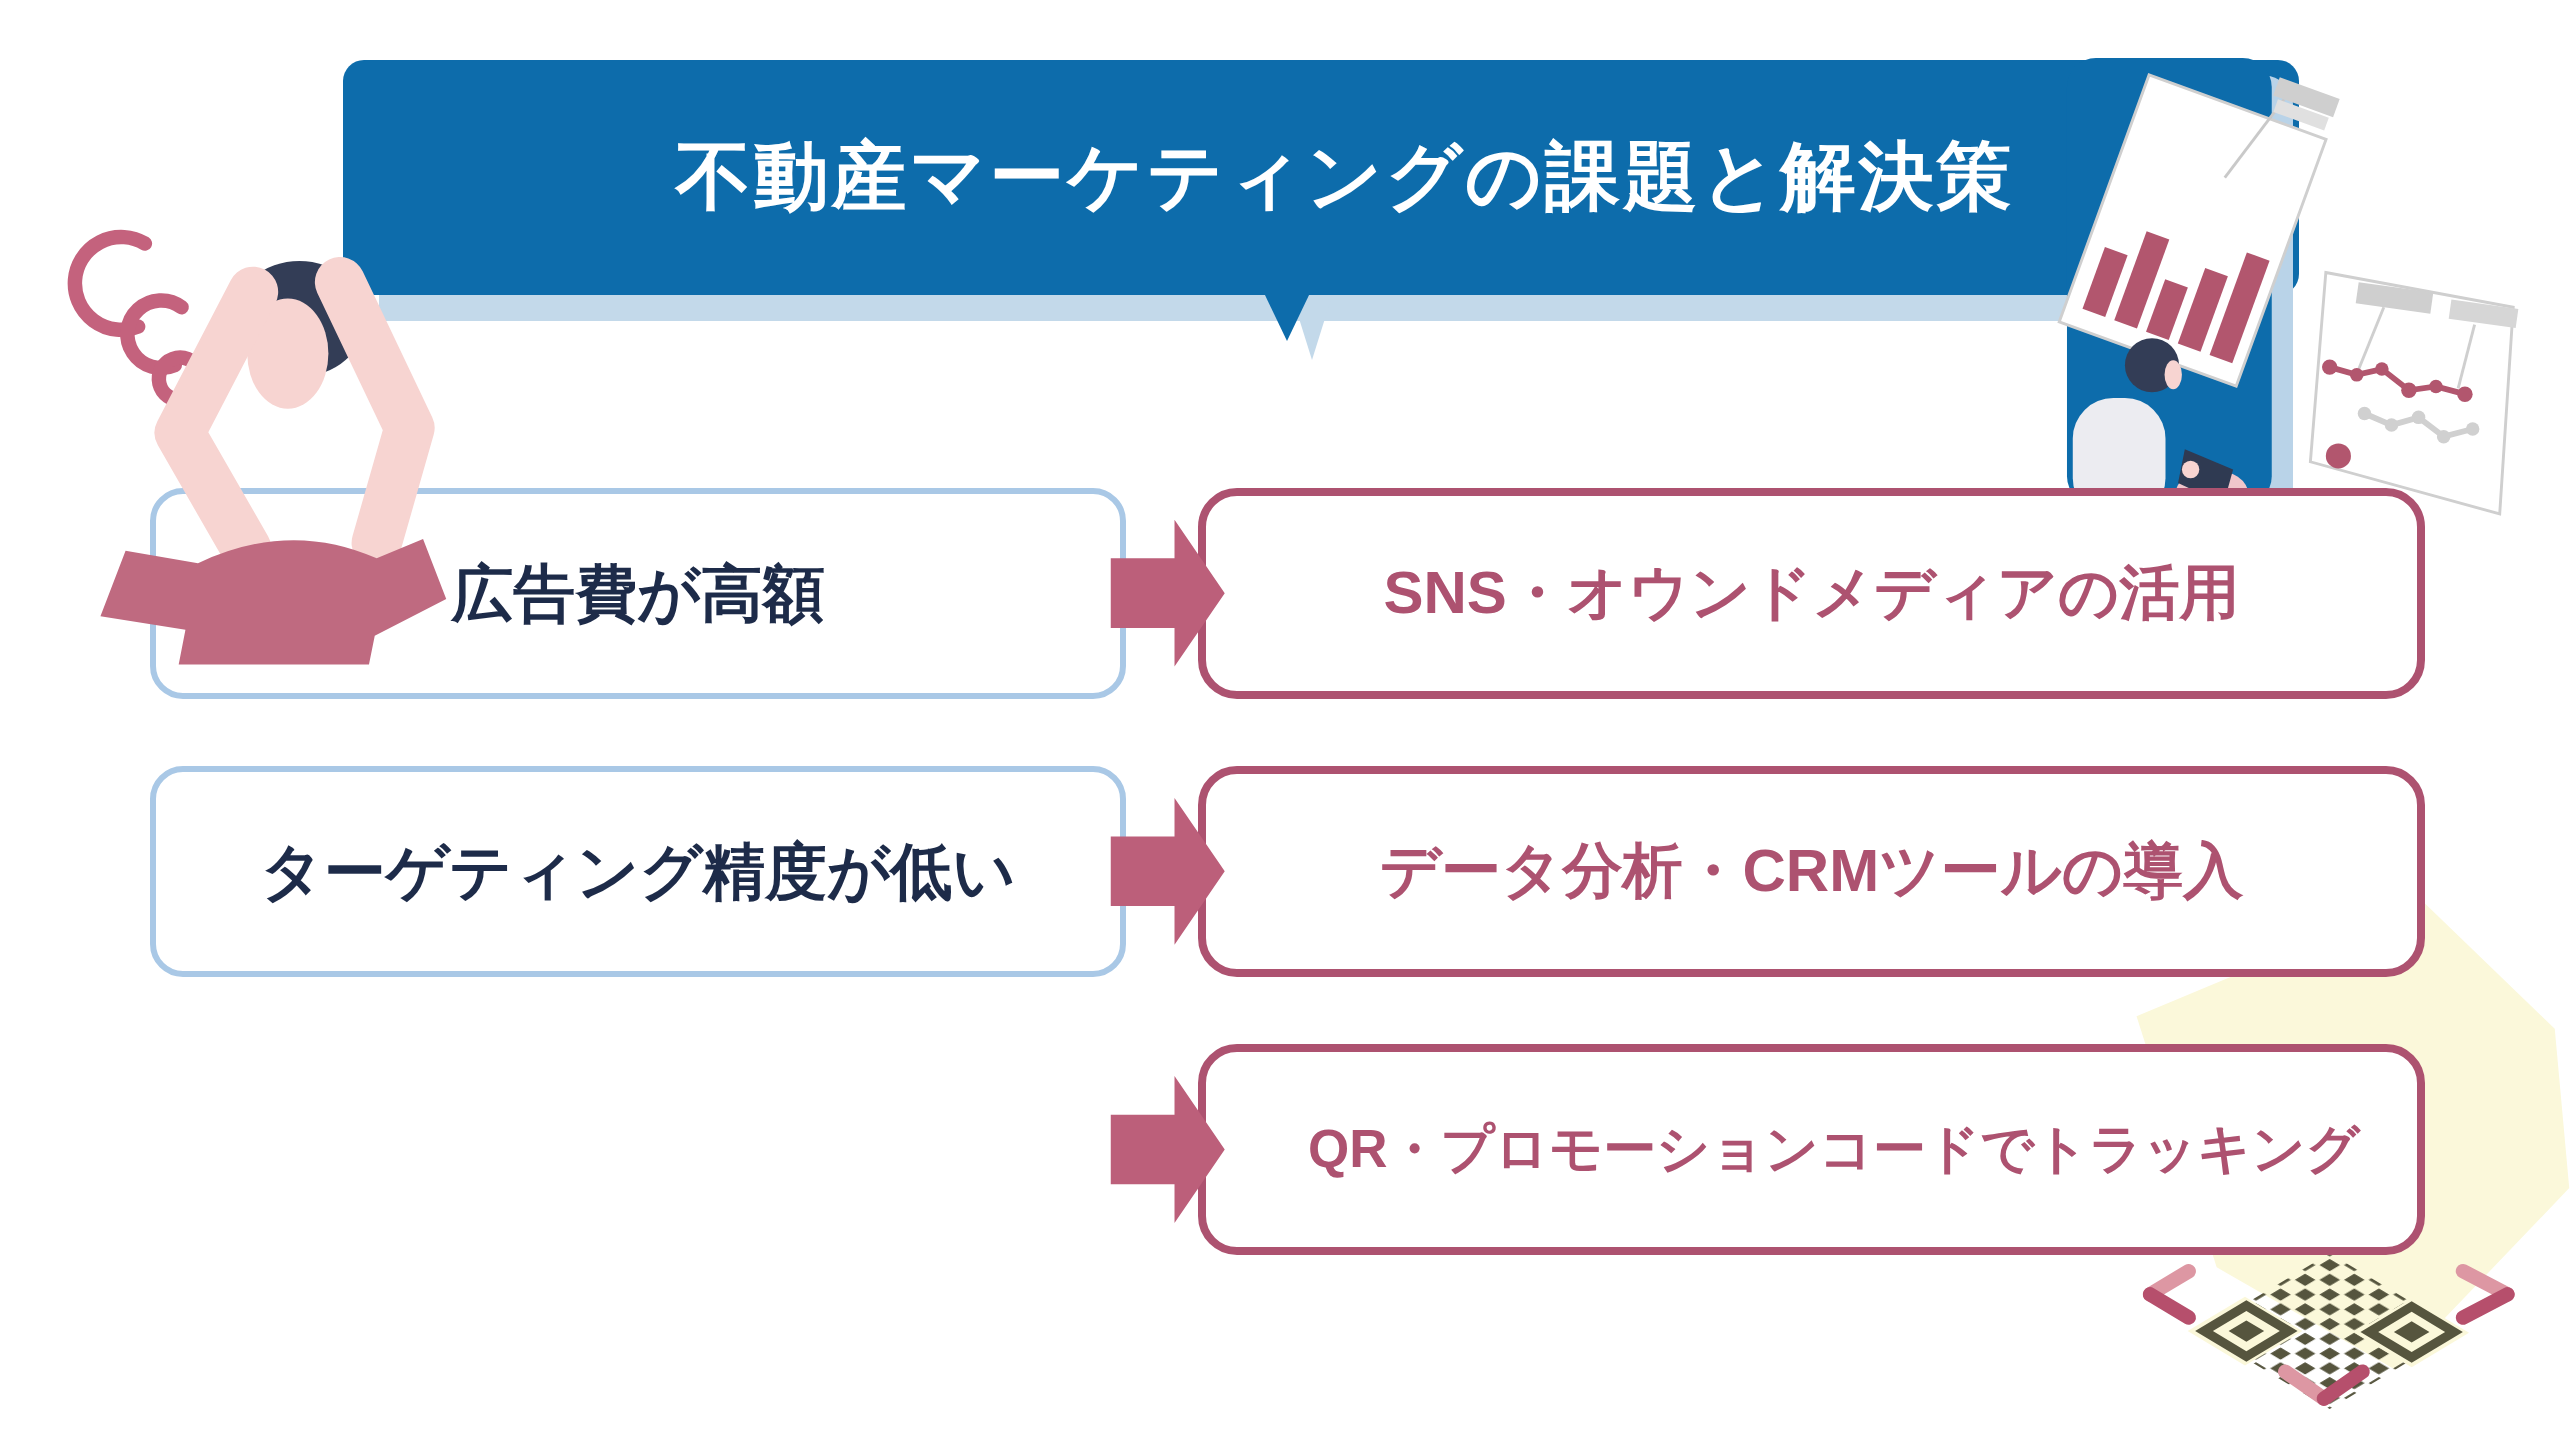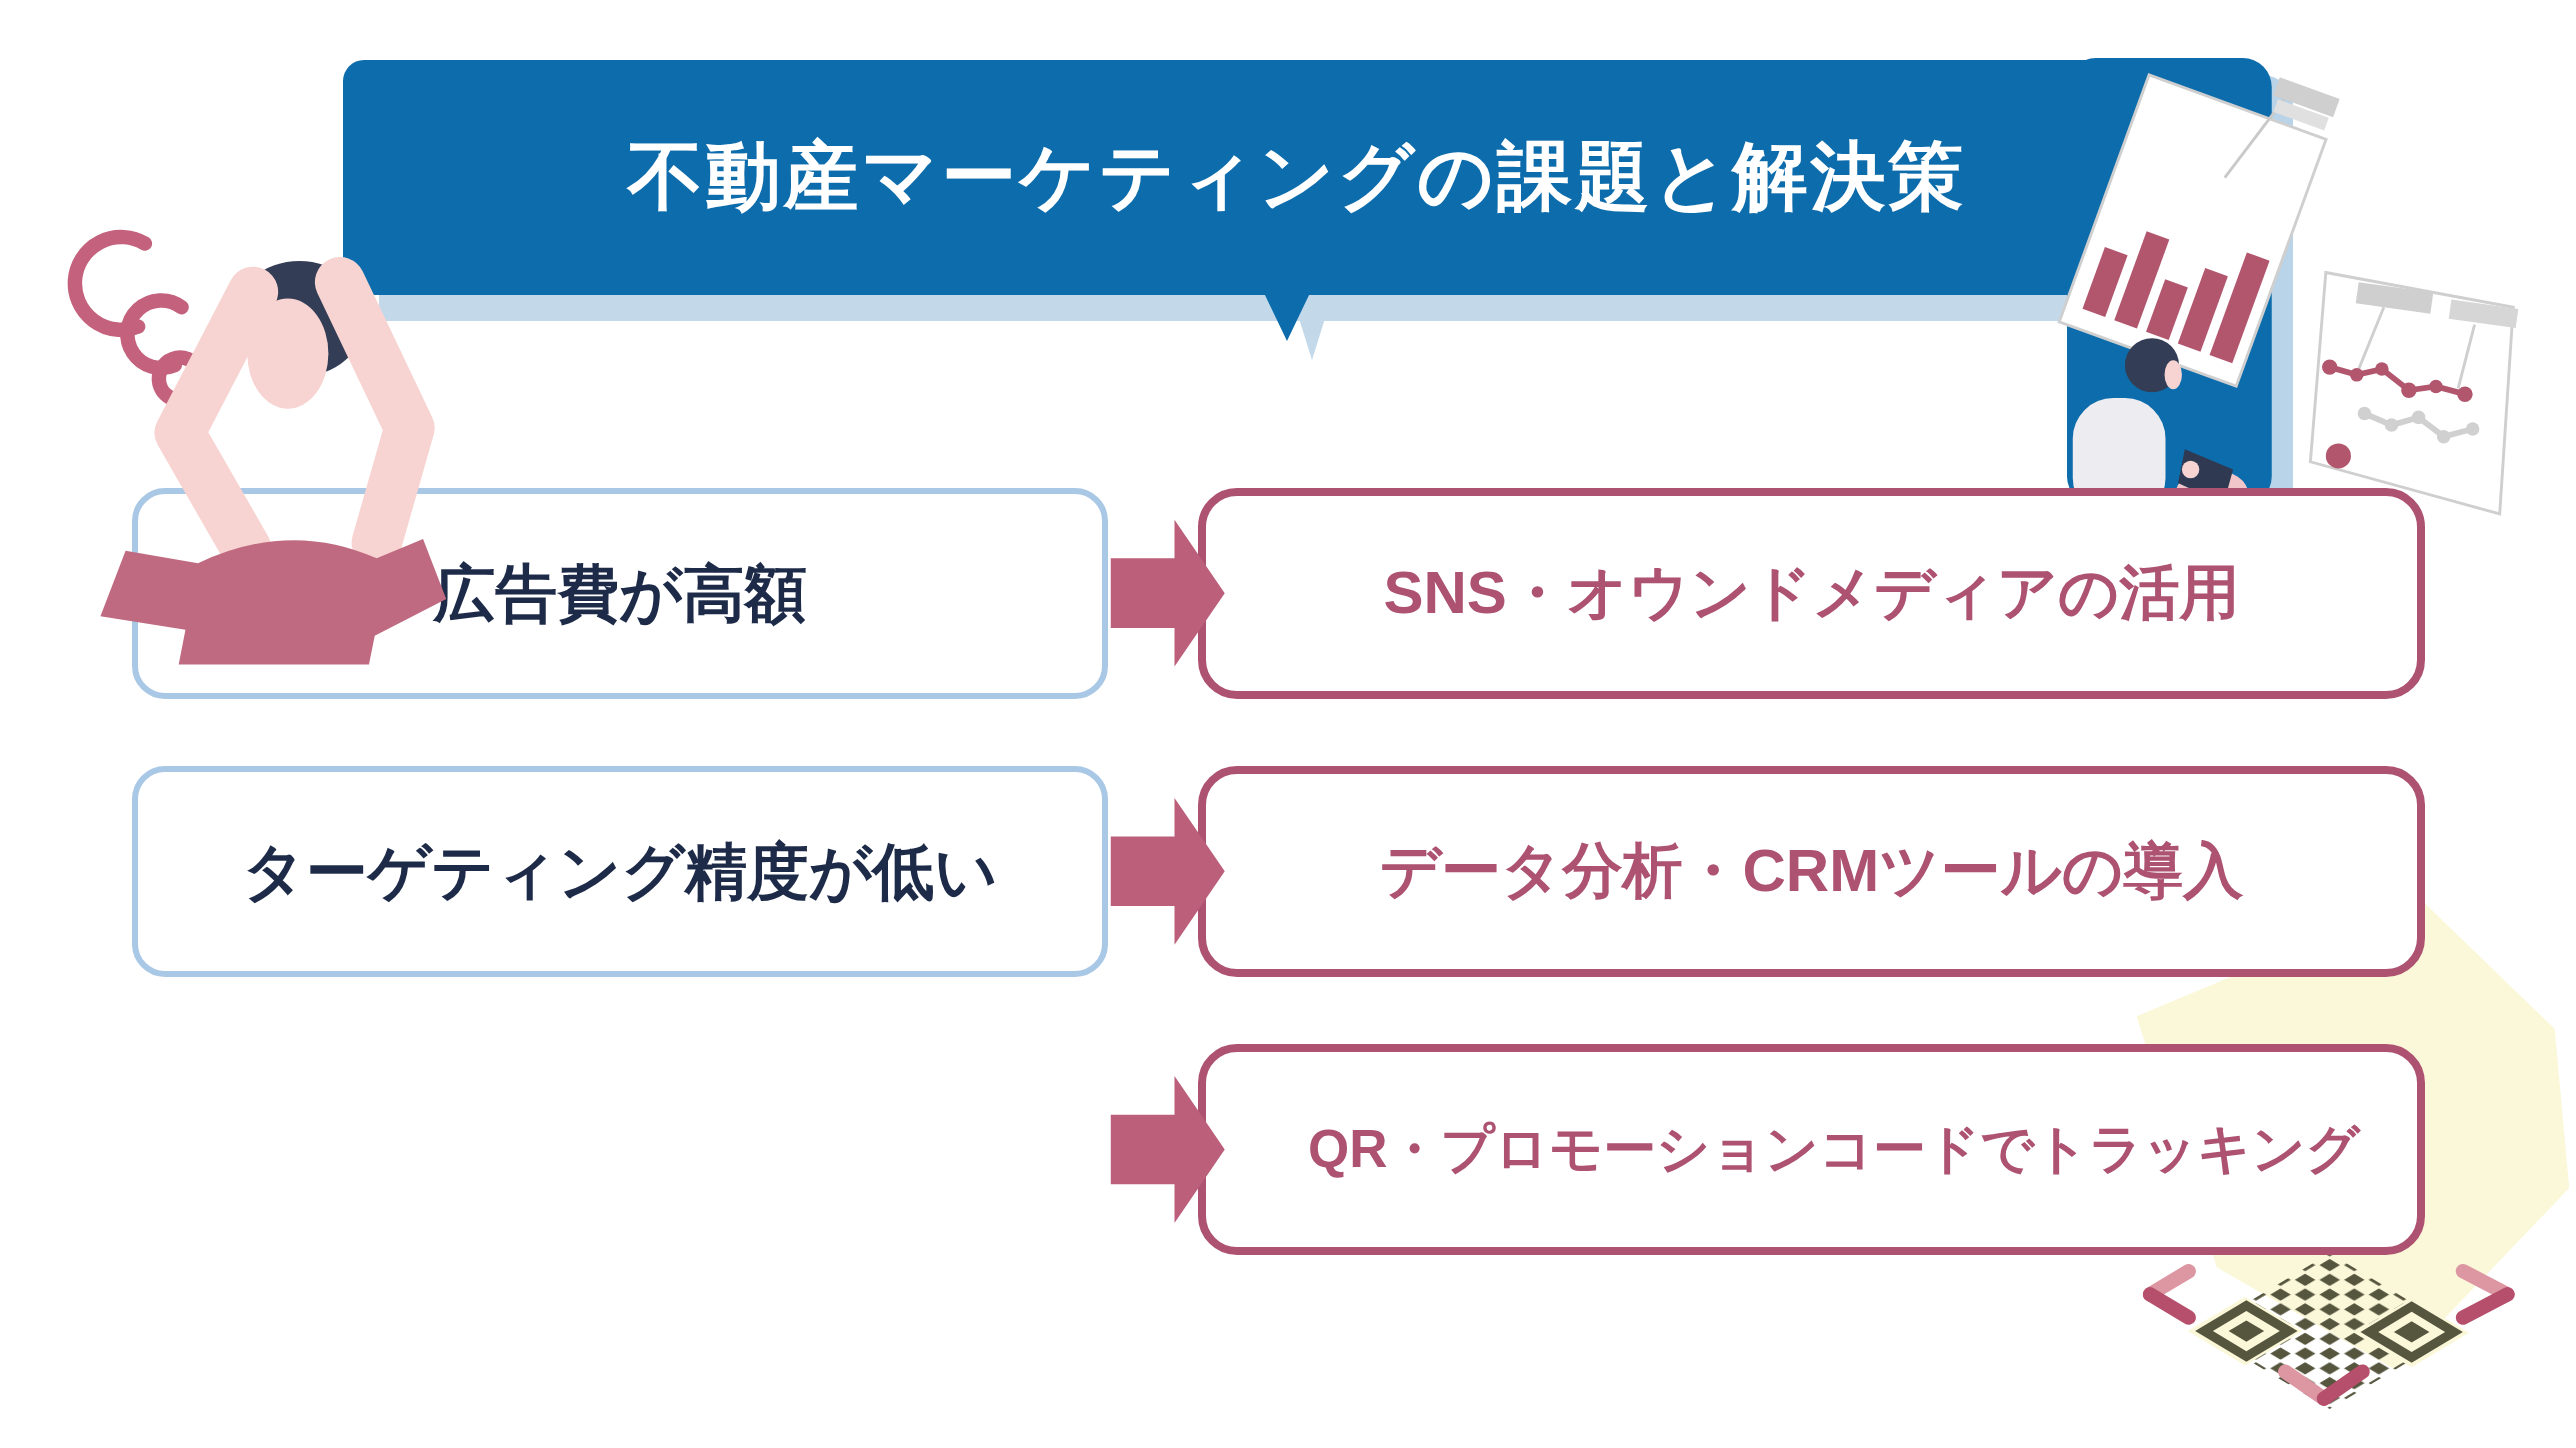--- a/index.html
+++ b/index.html
@@ -8,34 +8,35 @@
     overflow:hidden;font-family:"Liberation Sans","DejaVu Sans",sans-serif;
   }
   svg.layer{position:absolute;left:0;top:0;width:2576px;height:1449px;pointer-events:none;}
   .z1{z-index:1}.z6{z-index:6}.z11{z-index:11}.z12{z-index:12}
 
   
   .banner{
     position:absolute;left:343px;top:60px;width:1908px;height:235px;
     background:#0d6cab;border-radius:21px;display:flex;align-items:center;justify-content:center;
     z-index:4;
+    padding-left:48px;
   }
   .banner h1{margin:0;color:#ffffff;font-size:75px;font-weight:bold;letter-spacing:2.9px;}
   .band{position:absolute;left:379px;top:290px;width:1889px;height:31px;background:#c3d9ea;z-index:3;}
   .tail-shadow{position:absolute;left:1292px;top:296px;width:0;height:0;
     border-left:20px solid transparent;border-right:20px solid transparent;border-top:64px solid #c3d9ea;z-index:3;}
   .tail{position:absolute;left:1264px;top:293px;width:0;height:0;
     border-left:23px solid transparent;border-right:23px solid transparent;border-top:48px solid #0d6cab;z-index:5;}
 
   
   .row-box{
     position:absolute;height:211px;background:#ffffff;box-sizing:border-box;
     display:flex;align-items:center;justify-content:center;z-index:10;
   }
-  .problem{left:132px;width:976px;border:6.8px solid #a9c8e6;border-radius:33px;}
+  .problem{left:150px;width:976px;border:6.8px solid #a9c8e6;border-radius:33px;}
   .problem span{color:#1d2b49;font-size:62px;font-weight:bold;}
   .solution{left:1198px;width:1227px;border:8.7px solid #ad5270;border-radius:39px;}
   .solution span{color:#ad5270;font-size:60px;font-weight:bold;}
   .solution.small span{font-size:53px;margin-left:45px;}
   .r1{top:488px}.r2{top:766px}.r3{top:1044px}
 </style>
 </head>
 <body>
 
 <div class="canvas">

